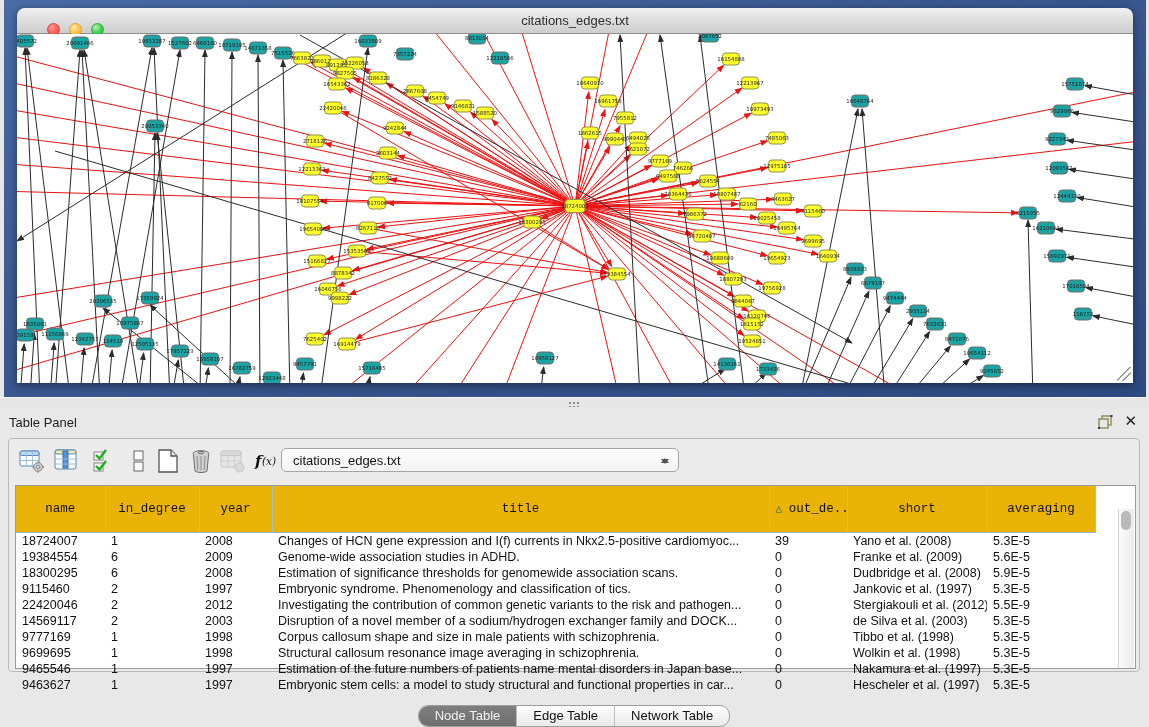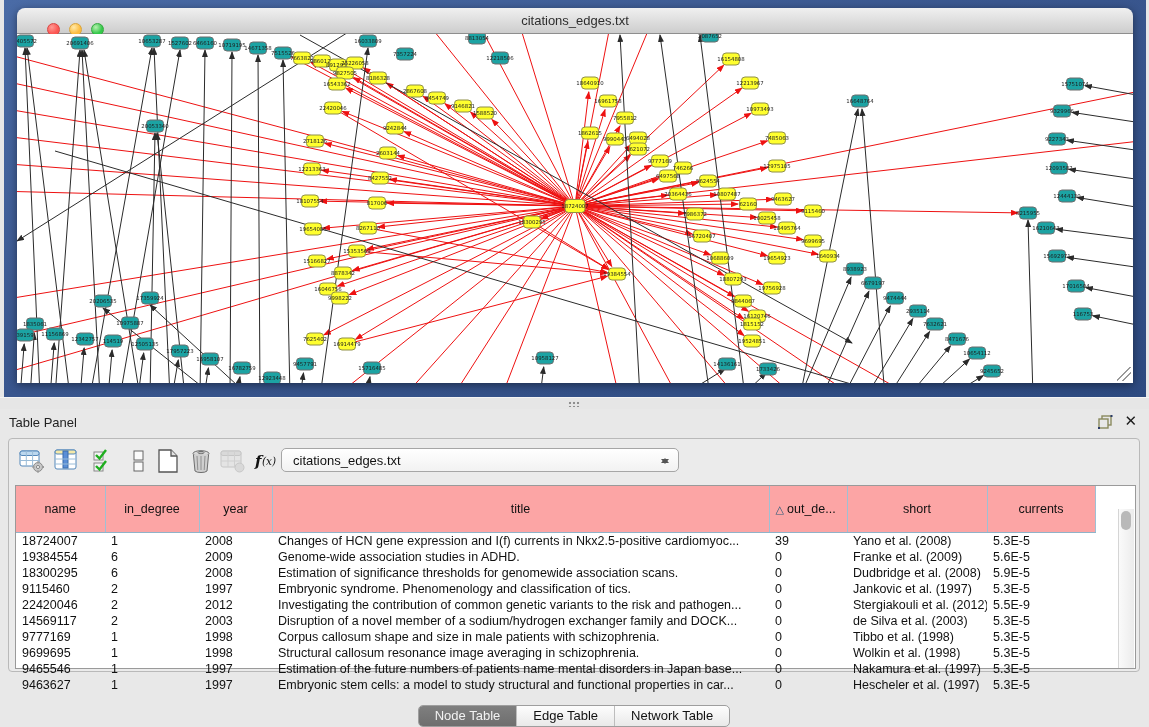--- a/index.html
+++ b/index.html
@@ -48,31 +48,31 @@
   .net-select{position:absolute;left:272px;top:9px;width:398px;height:24px;
     background:linear-gradient(#ffffff,#f2f2f2);border:1px solid #a6a6a6;border-radius:5px;
     font-size:13px;color:#111;line-height:23px;padding-left:11px;box-sizing:border-box;cursor:pointer;}
   .sel-arrows{position:absolute;right:9px;top:4px;width:9px;height:16px;}
   .sel-arrows:before{content:"";position:absolute;left:1px;top:1px;border:4px solid transparent;border-bottom:5px solid #555;}
   .sel-arrows:after{content:"";position:absolute;left:1px;bottom:1px;border:4px solid transparent;border-top:5px solid #555;}
   
   .tbl-wrap{position:absolute;left:6px;top:46px;width:1121px;height:184px;
     background:#ffffff;border:1px solid #9a9a9a;box-sizing:border-box;}
   table.grid{border-collapse:collapse;table-layout:fixed;width:1079px;font-size:12.5px;color:#111;}
-  table.grid th{height:22px;background:#fca5a5;border-right:1px solid #9fc0d4;border-bottom:1px solid #8fb3c9;
-    font-weight:normal;text-align:center;overflow:hidden;white-space:nowrap;padding:16px 2px;box-sizing:border-box;}
+  table.grid th{height:22px;background:#eab308;border-right:1px solid #9fc0d4;border-bottom:1px solid #8fb3c9;
+    font-weight:normal;text-align:center;overflow:hidden;white-space:nowrap;padding:16px 2px;box-sizing:border-box;font-family:Liberation Mono, monospace;}
   table.grid th:first-child{border-left:none;}
   table.grid td{height:16px;padding:0 0 0 6px;overflow:hidden;white-space:nowrap;box-sizing:border-box;}
   .sort-tri{color:#2a5a7a;font-size:11px;}
   .scrollbar{position:absolute;right:1px;top:23px;width:15px;height:159px;
     background:linear-gradient(90deg,#fafafa,#ececec);border-left:1px solid #d5d5d5;}
   .thumb{position:absolute;left:2px;top:2px;width:10px;height:19px;border-radius:5px;background:#b9b9b9;cursor:pointer;}
   
   .tabs{position:absolute;left:0;top:266px;width:100%;height:22px;text-align:center;}
-  .tabgroup{display:inline-flex;border:1px solid #9e9e9e;border-radius:5px;overflow:hidden;
+  .tabgroup{display:inline-flex;border:1px solid #9e9e9e;border-radius:10px;overflow:hidden;
     background:linear-gradient(#fdfdfd,#e9e9e9);height:20px;}
   .tab{padding:0 16px;font-size:13px;line-height:20px;color:#111;cursor:pointer;border-left:1px solid #bdbdbd;}
   .tab:first-child{border-left:none;}
   .tab.sel{background:linear-gradient(#7f7f7f,#6e6e6e);color:#f2f2f2;}
 </style>
 </head>
 <body>
 
 <div class="desktop">
   <div class="desktop-blue"></div>
@@ -594,21 +594,21 @@
             <col style="width: 108px;">
           </colgroup>
         <thead>
             <tr id="tbl-head">
               <th>name</th>
               <th>in_degree</th>
               <th>year</th>
               <th>title</th>
               <th style="text-align: left; padding-left: 6px;"><span class="sort-tri">△ </span>out_de...</th>
               <th>short</th>
-              <th>currents</th>
+              <th>averaging</th>
             </tr>
           </thead>
         <tbody id="tbl-body">
             <tr>
               <td>18724007</td>
               <td>1</td>
               <td>2008</td>
               <td>Changes of HCN gene expression and I(f) currents in Nkx2.5-positive cardiomyoc...</td>
               <td>39</td>
               <td>Yano et al. (2008)</td>

